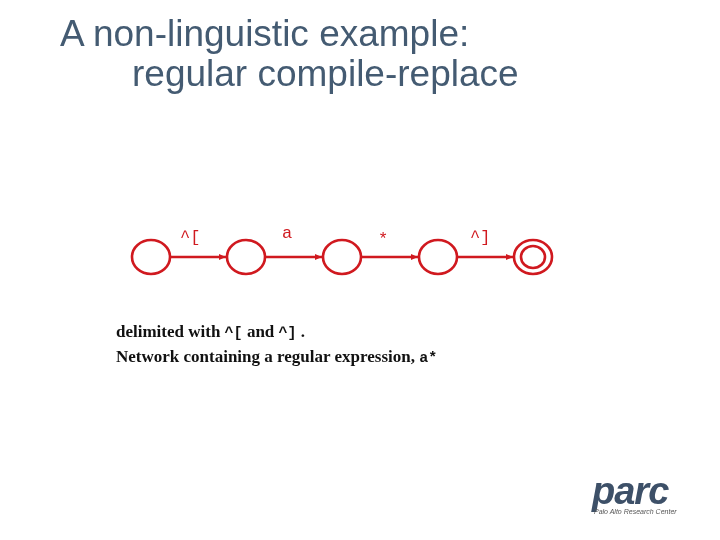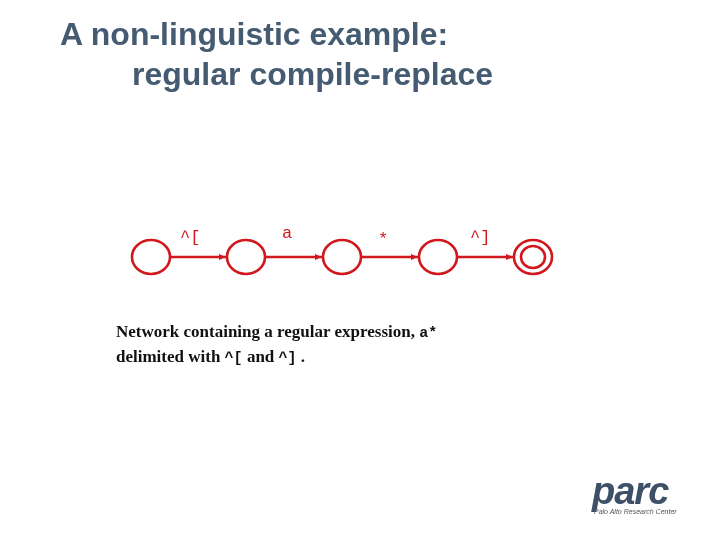--- a/index.html
+++ b/index.html
@@ -3,21 +3,21 @@
   <meta charset="utf-8">
   <style>
     html, body { margin: 0; padding: 0; }
     body {
       width: 720px; height: 540px; background: #ffffff;
       position: relative; overflow: hidden;
       font-family: "Liberation Sans", sans-serif;
     }
     .title {
       position: absolute; left: 60px; top: 14px;
-      color: #445b72; font-weight: bold; font-size: 32px; line-height: 40px;
+      color: #445b72; font-weight: normal; font-size: 37px; line-height: 40px;
       font-family: "Liberation Sans", sans-serif;
     }
     .title .line2 { display: block; padding-left: 72px; }
     .diagram { position: absolute; left: 0; top: 0; }
     .caption {
       position: absolute; left: 116px; top: 320px;
       font-family: "Liberation Serif", serif; font-weight: bold;
       font-size: 17px; line-height: 23px; color: #111;
     }
     .caption .code { font-family: "Liberation Mono", monospace; font-weight: bold; font-size: 15px; }
@@ -65,23 +65,23 @@
     <line x1="457" y1="257" x2="513" y2="257" marker-end="url(#arrow)"></line>
   </g>
   <text class="edge-label" x="180" y="242">^[</text>
   <text class="edge-label" x="282" y="238">a</text>
   <text class="edge-label" x="378" y="244">*</text>
   <text class="edge-label" x="470" y="242">^]</text>
 </svg>
 
 <div class="caption">
   <div>
-    <span>Network containing a regular expression, </span><span class="code">a*</span>
+    <span>delimited with </span><span class="code">^[</span><span> and </span><span class="code">^]</span><span> .</span>
   </div>
   <div>
-    <span>delimited with </span><span class="code">^[</span><span> and </span><span class="code">^]</span><span> .</span>
+    <span>Network containing a regular expression, </span><span class="code">a*</span>
   </div>
 </div>
 
 <div class="logo">
   <span class="word">parc</span>
   <span class="sub">Palo Alto Research Center</span>
 </div>
 
 </body></html>

